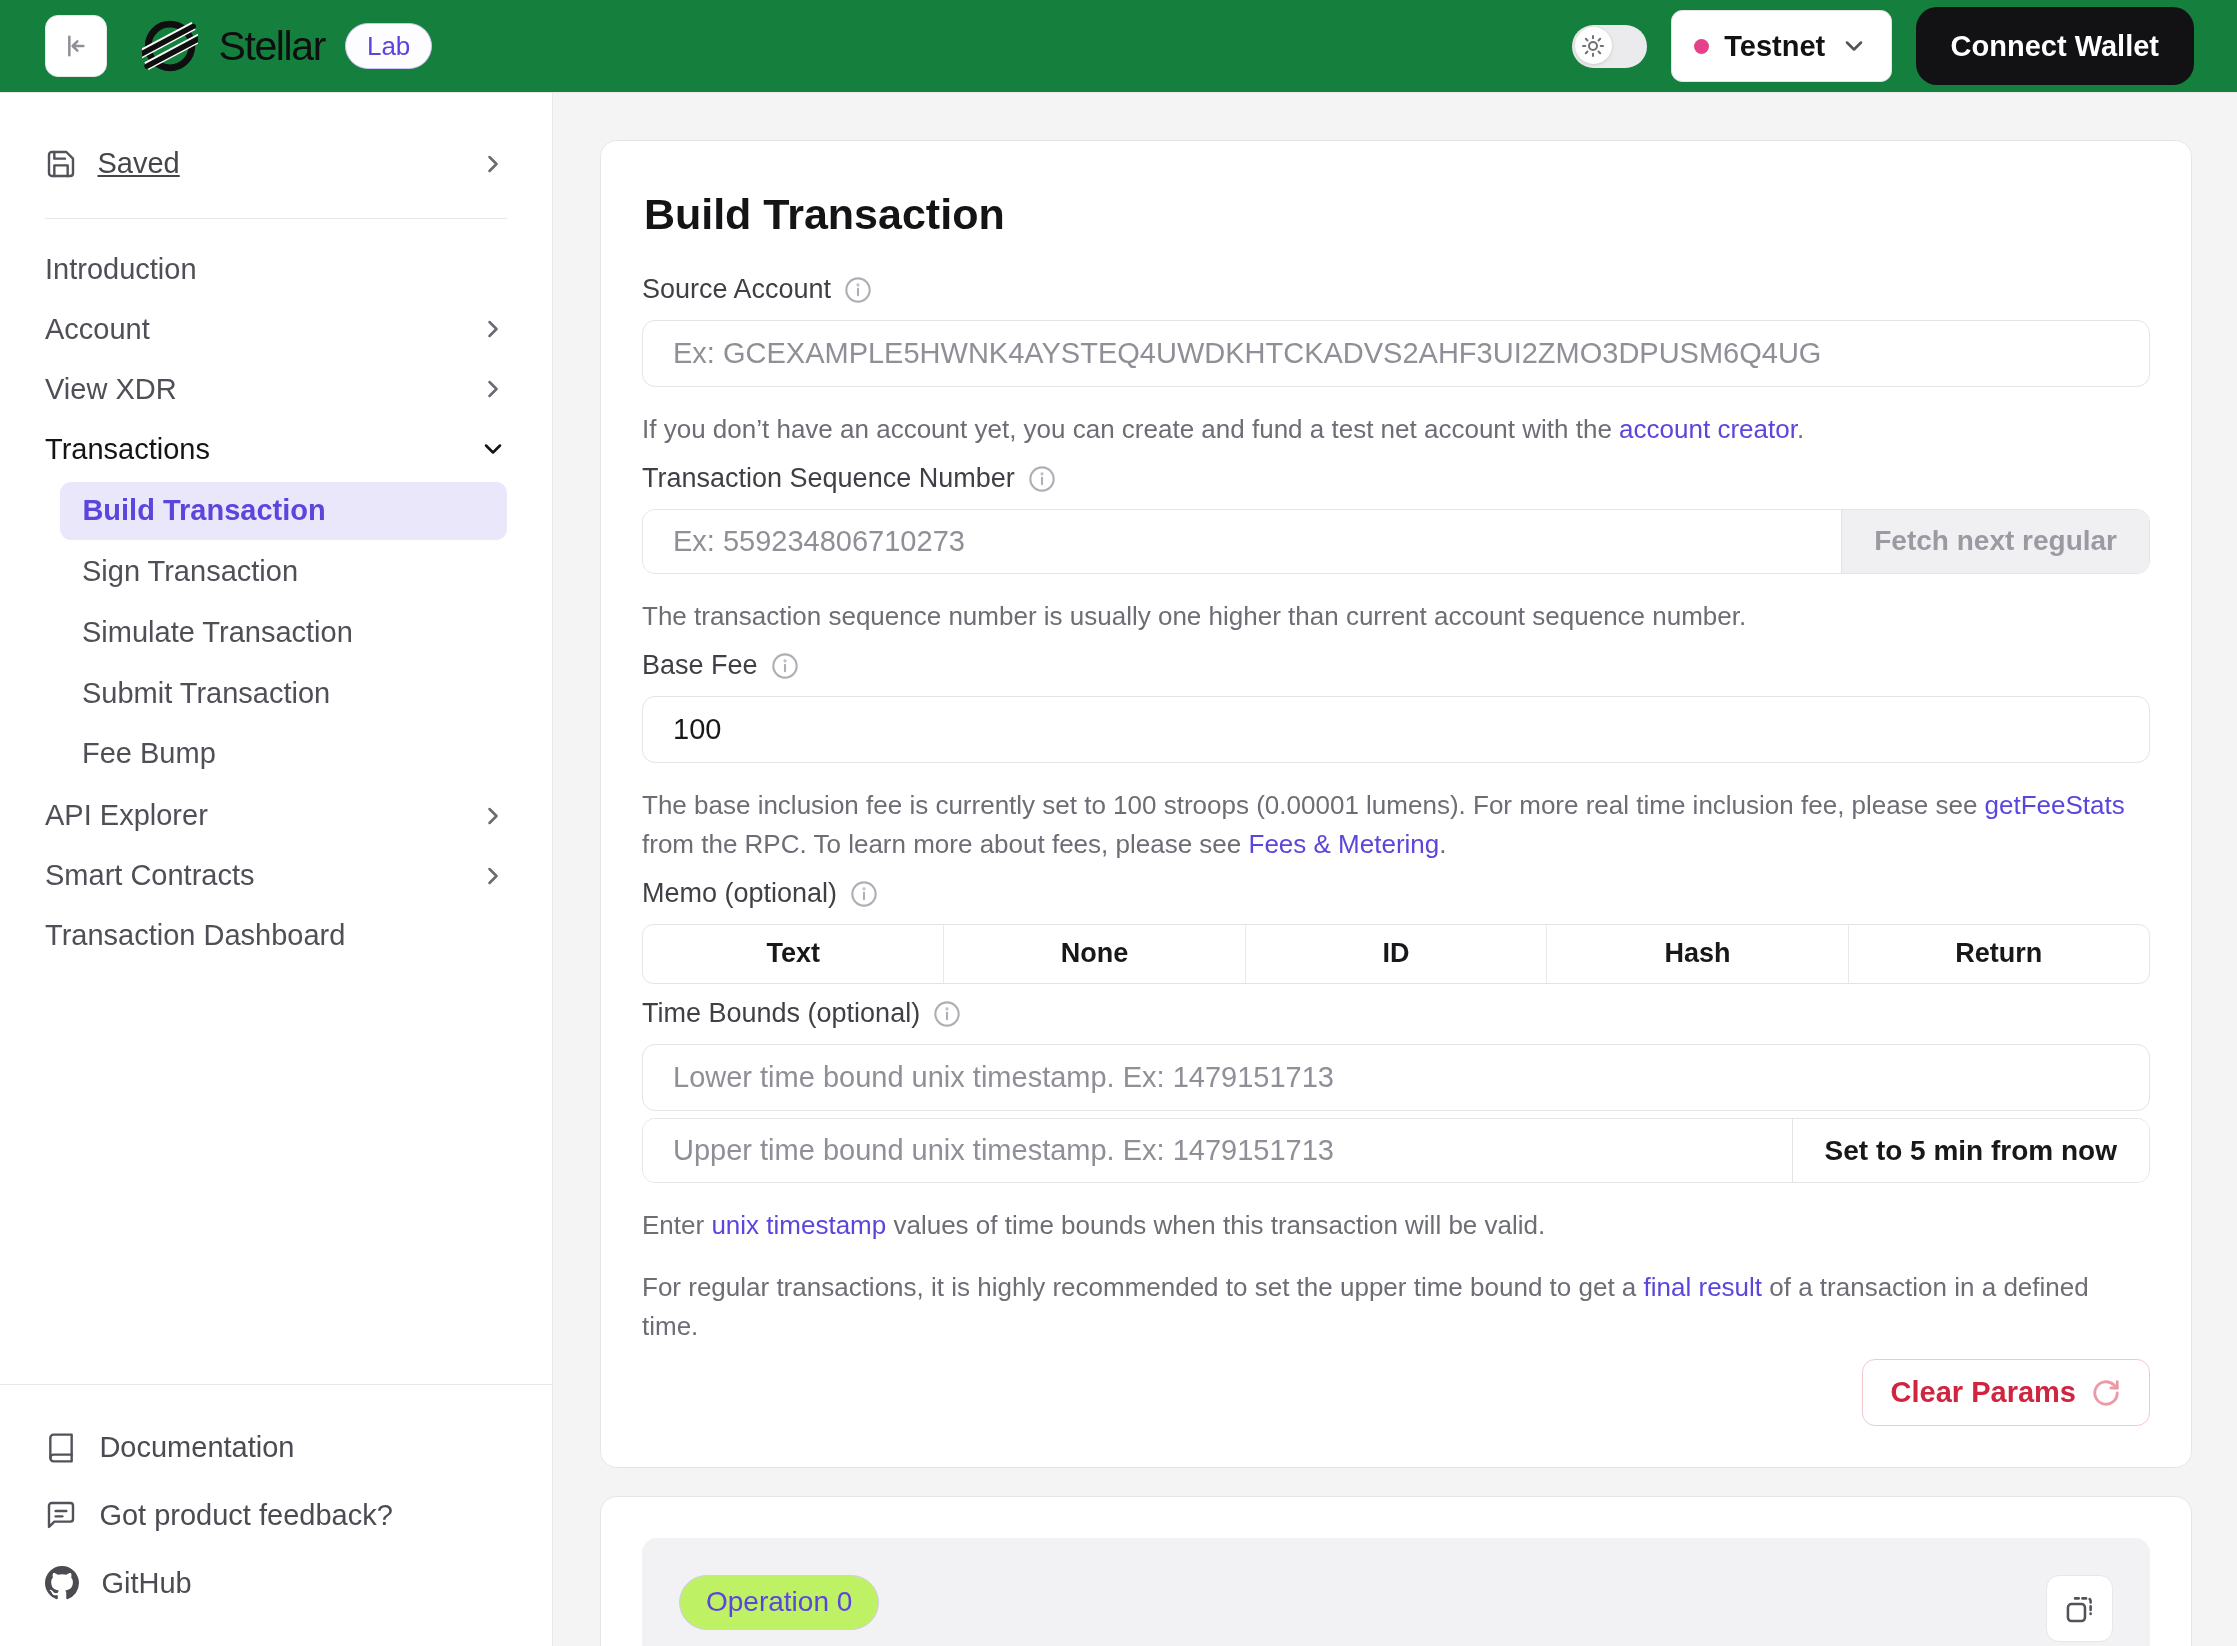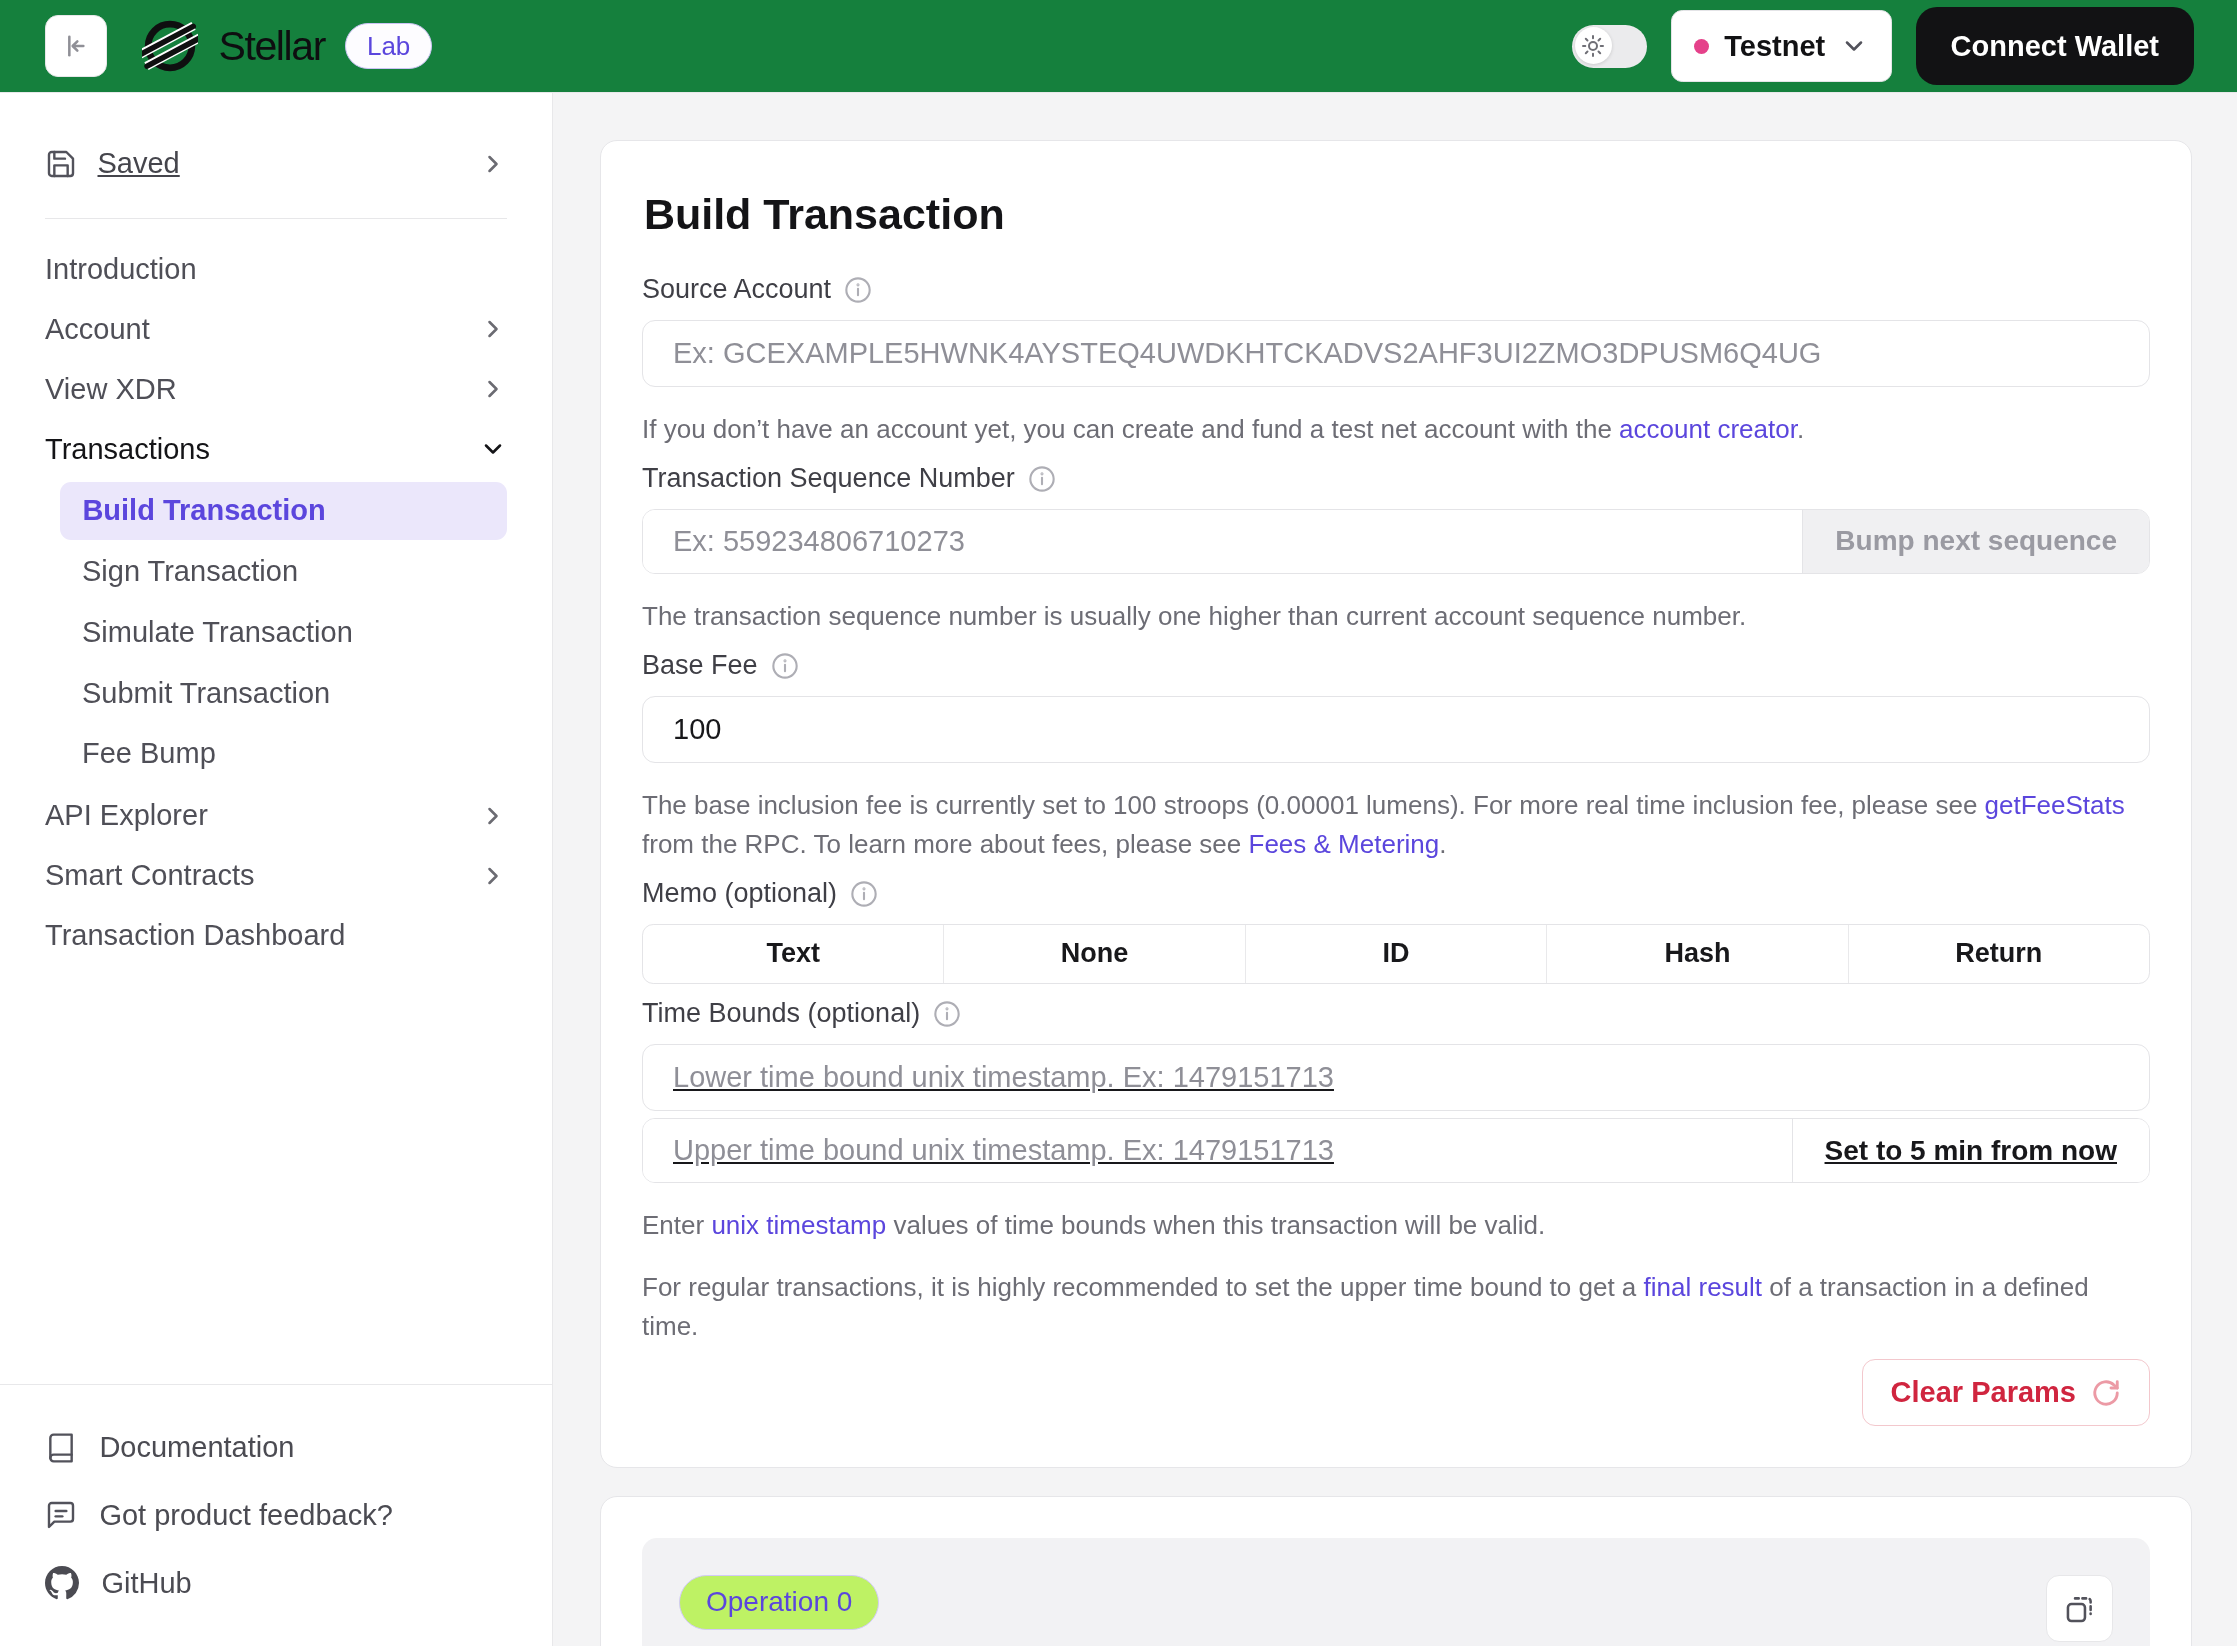--- a/index.html
+++ b/index.html
@@ -78,21 +78,21 @@
   .five-min { background:#fff; color:#18181b; }
   .helper { font-size:26px; color:#6d6d75; margin-top:23px; line-height:39px; }
   .link { color:#5b46dd; cursor:pointer; }
 
   .memo-tabs { display:flex; border:1.9px solid #e4e4e7; border-radius:11.2px; overflow:hidden;
     background:#fff; }
   .memo-tab { flex:1; height:58px; display:flex; align-items:center; justify-content:center;
     font-size:27px; font-weight:700; color:#18181b; border-left:1.9px solid #e9e9eb; cursor:pointer; }
   .memo-tab:first-child { border-left:none; }
 
-  .tb-stack { display:flex; flex-direction:column; gap:7.5px;text-decoration:underline; }
+  .tb-stack { display:flex; flex-direction:column; gap:7.5px; }
   .clear-row { display:flex; justify-content:flex-end; margin-top:11.2px; }
   .clear-btn { display:flex; align-items:center; gap:15px; border:1.9px solid #f3c8cd;
     border-radius:13px; background:#fff; color:#d0253f; font-size:29px; font-weight:700;
     padding:0 28px; height:67px; font-family:inherit; cursor:pointer; }
 
   
   .card2 { margin-top:28px; padding:41px; }
   .op-panel { background:#f2f2f4; border-radius:15px; padding:37px; }
   .op-head { display:flex; align-items:flex-start; justify-content:space-between; }
   .op-badge { border:1.9px solid #d2caf7; background:#bef264; color:#5b46dd; font-size:28px;
@@ -271,21 +271,21 @@
           <div class="label-row">
             <span class="label">Transaction Sequence Number</span>
             <svg class="info" viewBox="0 0 24 24" fill="none" stroke="#aeaeb5" stroke-width="1.8" stroke-linecap="round">
                 <circle cx="12" cy="12" r="10"></circle>
                 <path d="M12 11v5.5"></path>
                 <circle cx="12" cy="7.6" r="0.4" fill="#aeaeb5"></circle>
               </svg>
           </div>
           <div class="input-group">
             <input class="input" type="text" placeholder="Ex: 559234806710273" style="">
-            <button class="group-btn fetch">Bump next sequence</button>
+            <button class="group-btn fetch">Fetch next regular</button>
           </div>
           <div class="helper">The transaction sequence number is usually one higher than current account sequence number.</div>
         </div>
 
         <div class="field">
           <div class="label-row">
             <span class="label">Base Fee</span>
             <svg class="info" viewBox="0 0 24 24" fill="none" stroke="#aeaeb5" stroke-width="1.8" stroke-linecap="round">
                 <circle cx="12" cy="12" r="10"></circle>
                 <path d="M12 11v5.5"></path>

